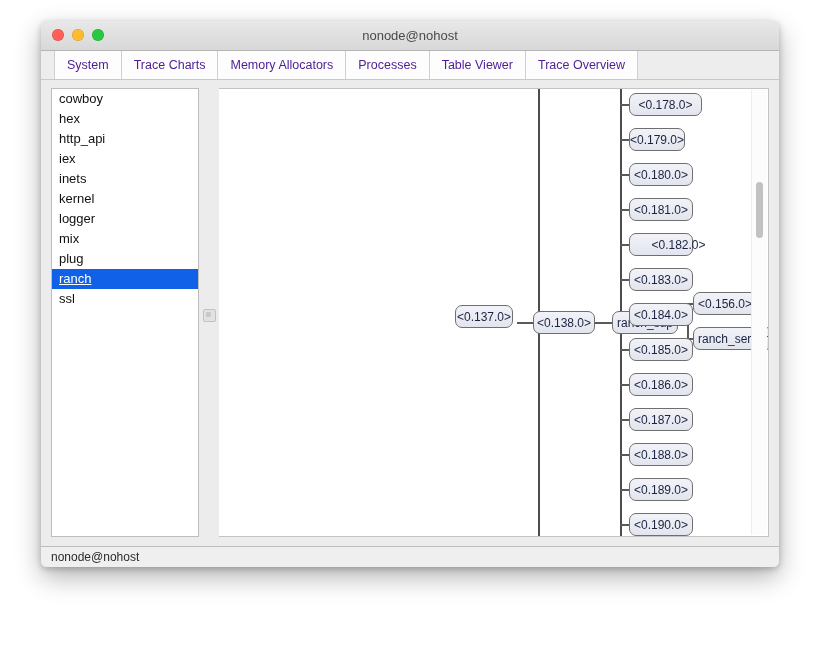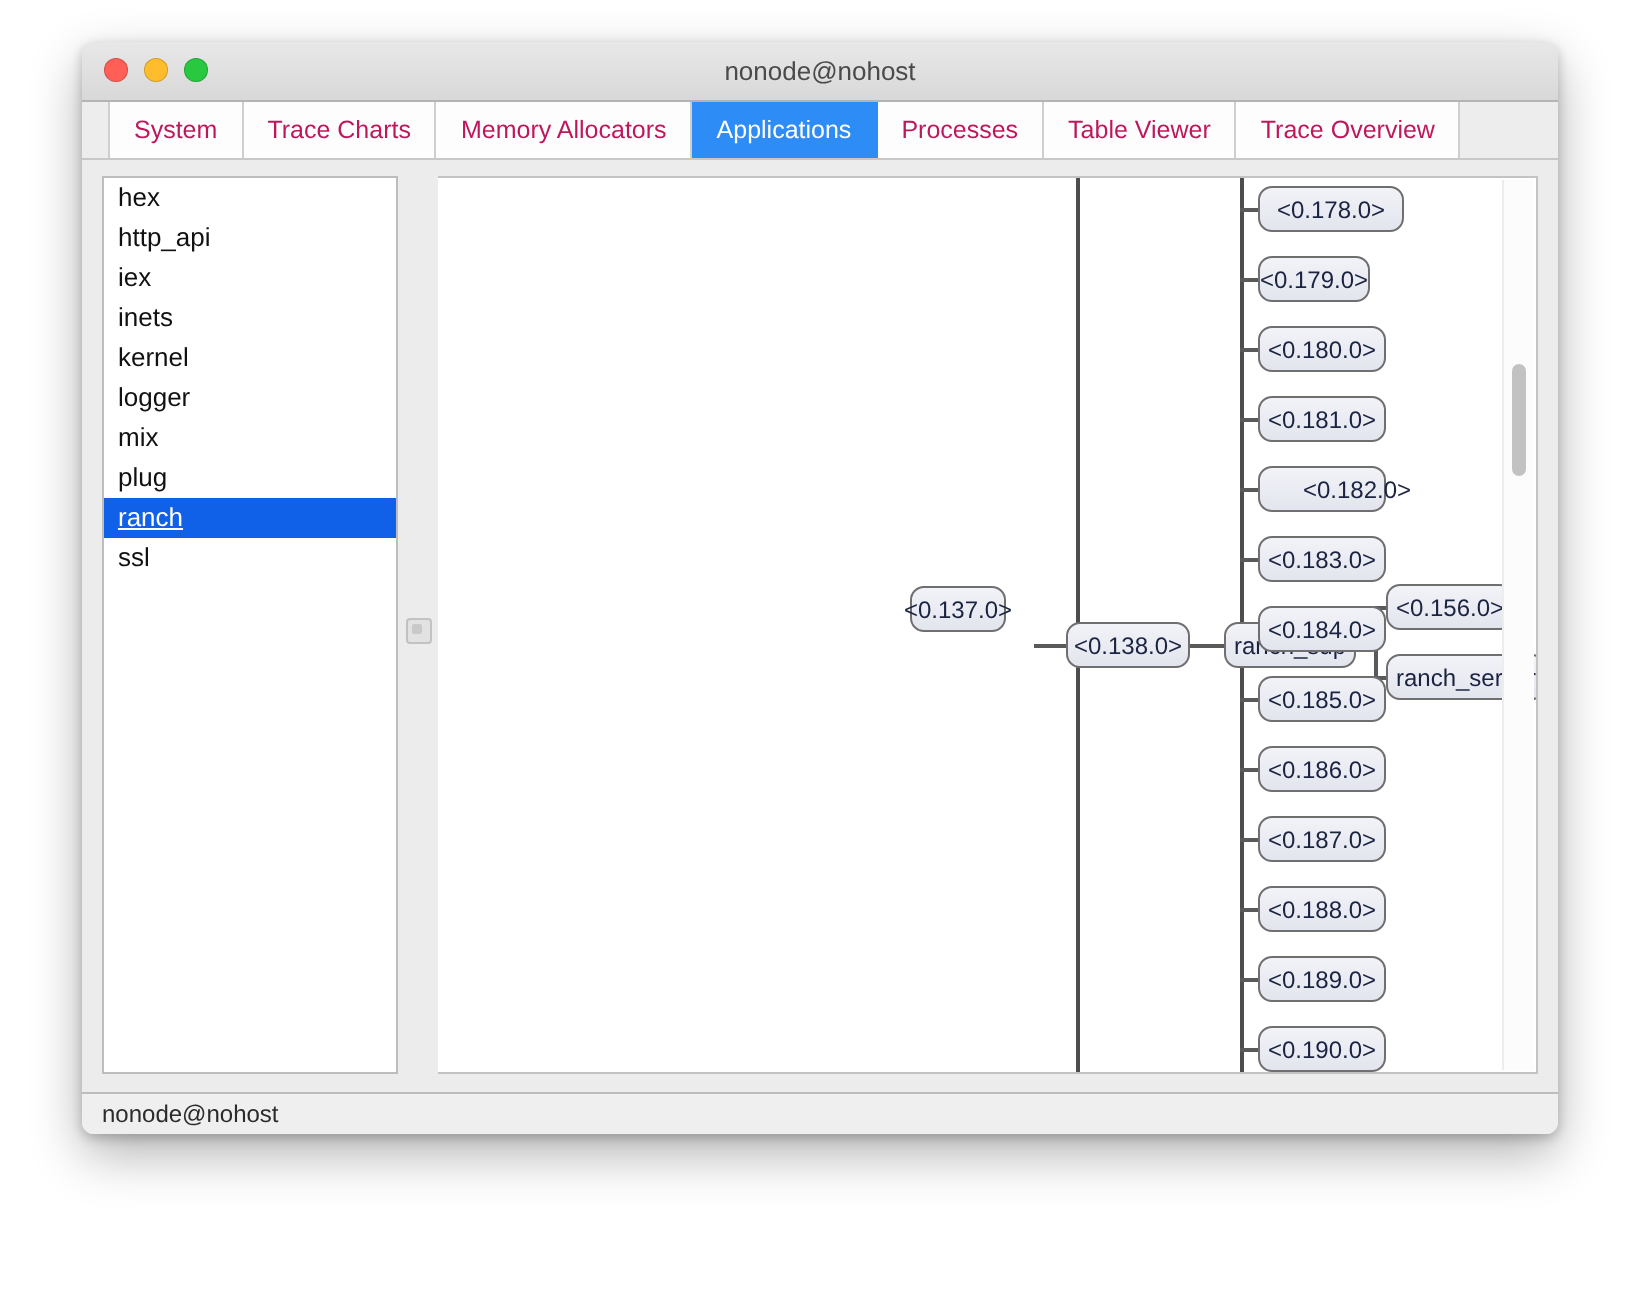--- a/index.html
+++ b/index.html
@@ -34,21 +34,21 @@
   }
   
   .tabbar{
     position:relative;height:29px;background:#ededed;
     border-bottom:1px solid #c8c8c8;
     padding:0 13px;box-sizing:border-box;
     display:flex;align-items:stretch;
   }
   .tab{
     display:flex;align-items:center;justify-content:center;
-    padding:0 12px;font-size:12.5px;color:#be185d;
+    padding:0 12px;font-size:12.5px;color:#4c1d95;
     background:#fdfdfd;
     border-right:1px solid #cfcfcf;
     cursor:default;white-space:nowrap;
     box-sizing:border-box;
   }
   .tab:first-child{border-left:1px solid #cfcfcf;}
   .tab.active{background:#2d8cf5;color:#ffffff;border-right-color:#2d8cf5;}
   
   .wbody{position:relative;height:488px;background:#ececec;padding:8px 10px 0 10px;box-sizing:border-box;}
   .panes{position:relative;display:flex;height:449px;}
@@ -122,49 +122,49 @@
       <div class="dot yellow"></div>
       <div class="dot green"></div>
     </div>
     <div class="wtitle">nonode@nohost</div>
   </div>
 
   <div class="tabbar">
     <div class="tab">System</div>
     <div class="tab">Trace Charts</div>
     <div class="tab">Memory Allocators</div>
-    <div class="tab active">Applications</div>
     <div class="tab">Processes</div>
     <div class="tab">Table Viewer</div>
     <div class="tab">Trace Overview</div>
   </div>
 
   <div class="wbody">
     <div class="panes">
 
       <div class="applist">
+        <div class="row">cowboy</div>
         <div class="row">hex</div>
         <div class="row">http_api</div>
         <div class="row">iex</div>
         <div class="row">inets</div>
         <div class="row">kernel</div>
         <div class="row">logger</div>
         <div class="row">mix</div>
         <div class="row">plug</div>
         <div class="row sel">ranch</div>
         <div class="row">ssl</div>
       </div>
 
       <div class="splitter">
         <div class="grip"></div>
       </div>
 
       <div class="canvas">
         <div id="graph">
-            <div class="node" style="left: 236px; top: 204px; width: 48px;">&lt;0.137.0&gt;</div>
+            <div class="node" style="left: 236px; top: 216px; width: 58px;">&lt;0.137.0&gt;</div>
             <div class="node" style="left: 314px; top: 222px; width: 62px;">&lt;0.138.0&gt;</div>
             <div class="node" style="left: 393px; top: 222px; width: 66px;">ranch_sup</div>
             <div class="node" style="left: 474px; top: 203px; width: 64px;">&lt;0.156.0&gt;</div>
             <div class="node" style="left: 474px; top: 238px; width: 80px;">ranch_server</div>
             <div class="edge h" style="left: 298px; top: 233px; width: 16px;"></div>
             <div class="edge h" style="left: 376px; top: 233px; width: 17px;"></div>
             <div class="edge h" style="left: 459px; top: 233px; width: 9px;"></div>
             <div class="edge v" style="left: 468px; top: 214px; height: 35px;"></div>
             <div class="edge h" style="left: 468px; top: 214px; width: 6px;"></div>
             <div class="edge h" style="left: 468px; top: 249px; width: 6px;"></div>

